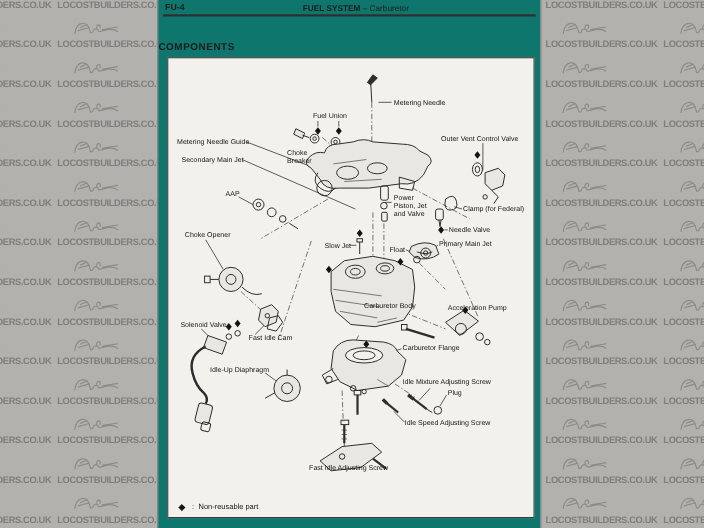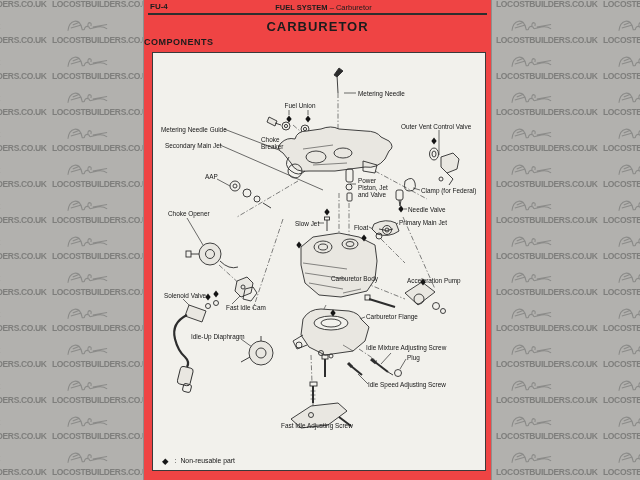--- a/index.html
+++ b/index.html
@@ -15,21 +15,21 @@
   .wm-right .wm-inner{left:4px;}
   .wm-row{display:flex;}
   .wm-tile{position:relative;flex:0 0 107px;width:107px;height:36px;}
   .wm-car{position:absolute;left:15px;top:2px;width:42px;height:17px;
           stroke:#8b8b89;fill:none;stroke-width:1.1;}
   .wm-text{position:absolute;left:0;top:20px;font-weight:bold;font-size:8.5px;
            letter-spacing:-0.35px;color:#7e7e7c;white-space:nowrap;}
 
   
   .page{position:absolute;left:143px;top:0;width:349px;height:480px;
-        background:#ef4444;border-left:1px solid #8f8f8d;border-right:1px solid #8f8f8d;
+        background:#0f766e;border-left:1px solid #8f8f8d;border-right:1px solid #8f8f8d;
         box-sizing:border-box;color:#1c1c1c;}
   .hdr-code{position:absolute;left:6px;top:2px;font-size:8px;font-weight:bold;}
   .hdr-title{position:absolute;left:0;top:3px;width:100%;text-align:center;font-size:7.5px;}
   .hdr-title .sec{font-weight:bold;padding-left:12px;}
   .hdr-title .sub{font-weight:normal;text-align:center;}
   .hdr-rule{position:absolute;left:4px;right:4px;top:13px;height:2px;background:#2e2e2e;}
   .doc-title{position:absolute;left:0;top:19px;width:100%;text-align:center;
              font-size:13px;font-weight:bold;letter-spacing:1px;}
   .doc-subtitle{position:absolute;left:0;top:37px;width:100%;text-align:left;
                 font-size:9px;font-weight:bold;letter-spacing:0.5px;}
@@ -637,21 +637,20 @@
   </div>
 
   <div class="page">
 
     <div class="hdr-code">FU-4</div>
     <div class="hdr-title">
       <span class="sec">FUEL SYSTEM</span>
       <span class="sub">– Carburetor</span>
     </div>
     <div class="hdr-rule"></div>
-    <div class="doc-title">CARBURETOR</div>
     <div class="doc-subtitle">COMPONENTS</div>
 
     <div class="diagram-box">
 
       <svg class="art-svg" width="332" height="417" viewBox="0 0 332 417">
 
         <g class="cdl">
           <line x1="185" y1="40" x2="185" y2="96"></line>
           <line x1="186" y1="140" x2="186" y2="180"></line>
           <line x1="140" y1="72" x2="168" y2="96"></line>

